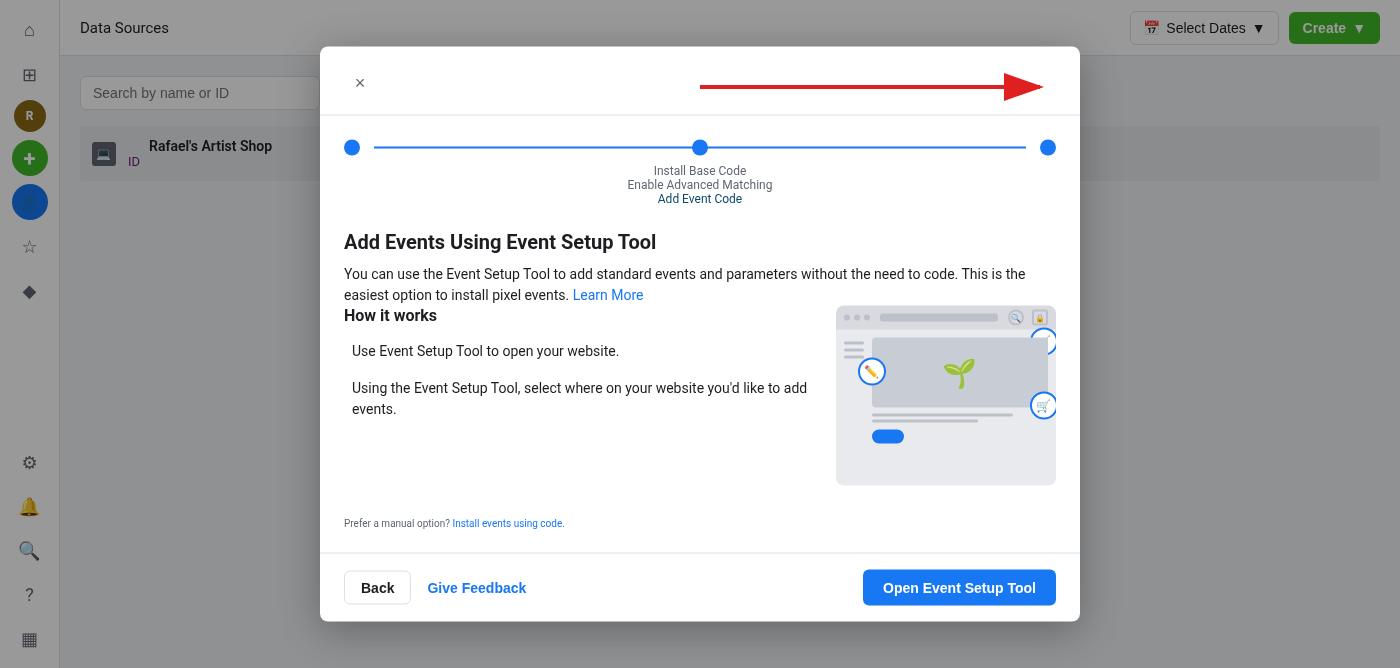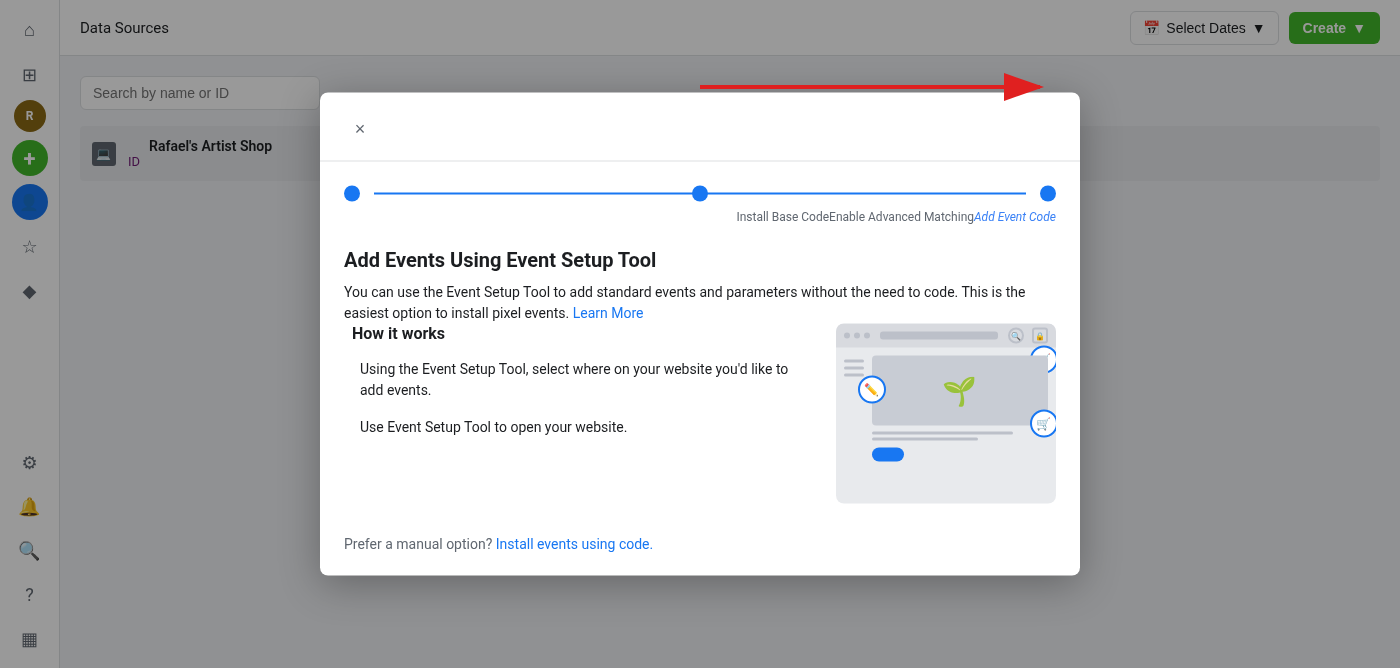--- a/index.html
+++ b/index.html
@@ -271,29 +271,30 @@
       height: 16px;
       border-radius: 50%;
       background: #1877f2;
       z-index: 1;
       position: relative;
     }
 
     .stepper-labels {
       width: 100%;
       display: flex;
-      justify-content: flex-end;
+      justify-content: flex-start;
+      flex-direction: column;
     }
 
     .stepper-label {
       font-size: 12px;
       color: #606770;
       text-align: center;
     }
-    .stepper-label.active { color: #3b82f6; font-style: italic; }
+    .stepper-label.active { color: #0c4a6e; }
 
     
     .modal-body {
       padding: 24px;
       flex: 1;
       overflow-y: auto;
     }
 
     .section-title {
       font-size: 20px;
@@ -313,21 +314,21 @@
       text-decoration: none;
       cursor: pointer;
     }
 
     .how-it-works-section {
       display: flex;
       gap: 24px;
       align-items: flex-start;
     }
 
-    .how-it-works-text { flex: 1; margin-left: 8px; }
+    .how-it-works-text { flex: 1; }
 
     .how-it-works-title {
       font-size: 16px;
       font-weight: 700;
       color: #1c1e21;
       margin-bottom: 16px;
     }
 
     .how-it-works-step {
       font-size: 14px;
@@ -430,21 +431,21 @@
     .illus-toggle {
       width: 32px;
       height: 14px;
       background: #1877f2;
       border-radius: 7px;
       margin-top: 4px;
     }
 
     
     .manual-option {
-      font-size: 14px;
+      font-size: 10px;
       color: #606770;
       margin-top: 32px;
     }
 
     .install-link {
       color: #1877f2;
       text-decoration: none;
       cursor: pointer;
     }
 
@@ -580,22 +581,22 @@
   <div class="modal-body">
     <div class="section-title">Add Events Using Event Setup Tool</div>
     <div class="section-desc">
       <span>You can use the Event Setup Tool to add standard events and parameters without the need to code. This is the easiest option to install pixel events.</span>
       <a class="learn-more-link">Learn More</a>
     </div>
 
     <div class="how-it-works-section">
       <div class="how-it-works-text">
         <div class="how-it-works-title">How it works</div>
+        <div class="how-it-works-step">Use Event Setup Tool to open your website.</div>
         <div class="how-it-works-step">Using the Event Setup Tool, select where on your website you'd like to add events.</div>
-        <div class="how-it-works-step">Use Event Setup Tool to open your website.</div>
       </div>
 
       <div class="illustration">
         <div class="illus-browser-bar">
           <div class="illus-dot"></div>
           <div class="illus-dot"></div>
           <div class="illus-dot"></div>
           <div style="flex:1;height:8px;background:#bcc0c9;border-radius:3px;margin-left:6px;"></div>
           <div style="width:16px;height:16px;border:2px solid #bcc0c9;border-radius:50%;margin-left:6px;display:flex;align-items:center;justify-content:center;font-size:8px;color:#bcc0c9;">🔍</div>
           <div style="width:16px;height:16px;border:2px solid #bcc0c9;border-radius:3px;margin-left:4px;display:flex;align-items:center;justify-content:center;font-size:8px;color:#bcc0c9;">🔒</div>
@@ -625,13 +626,19 @@
         </div>
       </div>
     </div>
 
     <div class="manual-option">
       <span>Prefer a manual option?</span>
       <a class="install-link">Install events using code.</a>
     </div>
   </div>
 
+  <div class="modal-footer">
+    <button class="back-btn">Back</button>
+    <button class="give-feedback-btn">Give Feedback</button>
+    <div class="spacer"></div>
+    <button class="open-setup-btn">Open Event Setup Tool</button>
+  </div>
 </div>
 
 </body></html>

